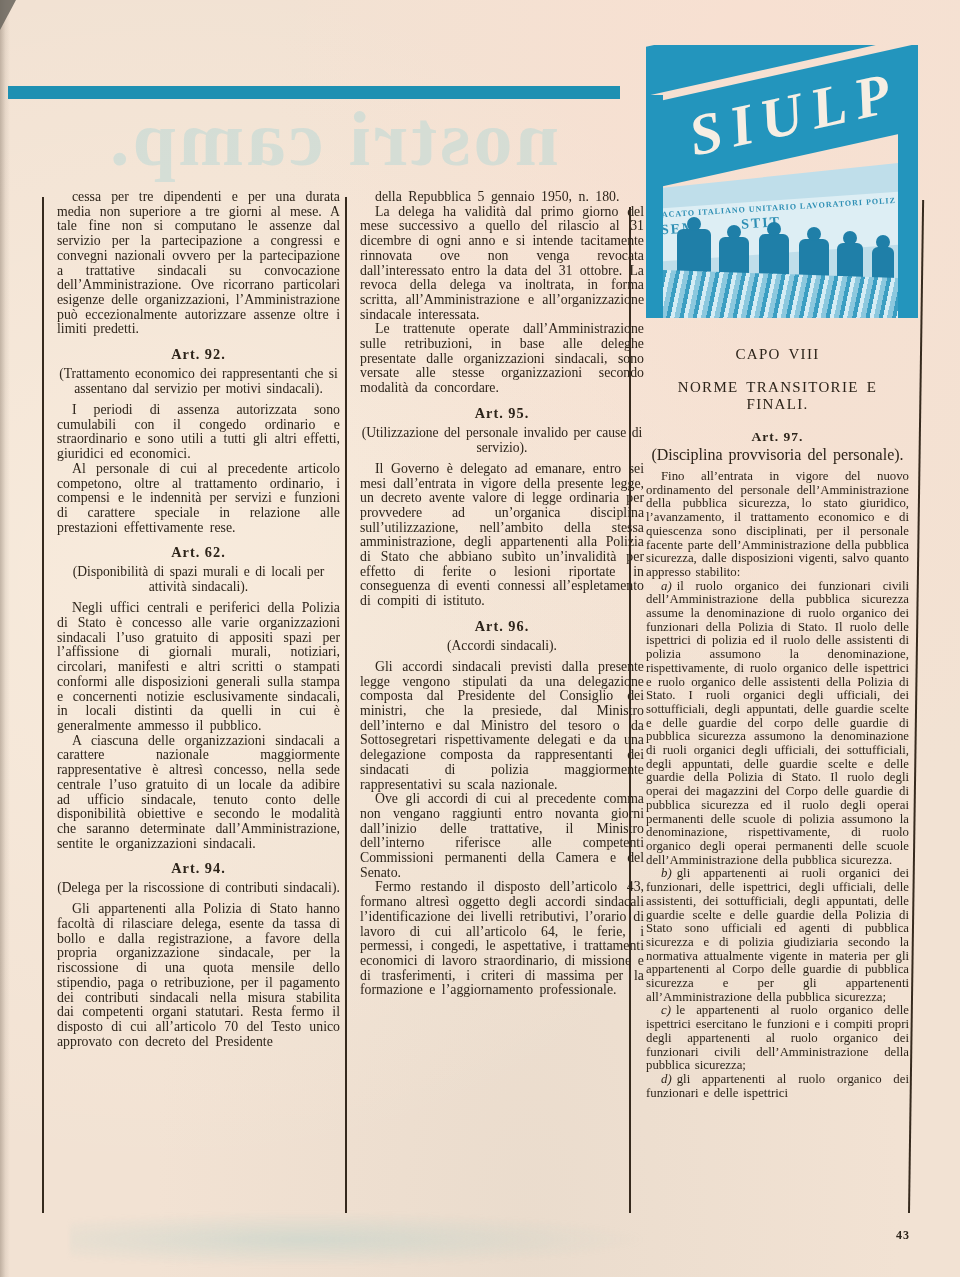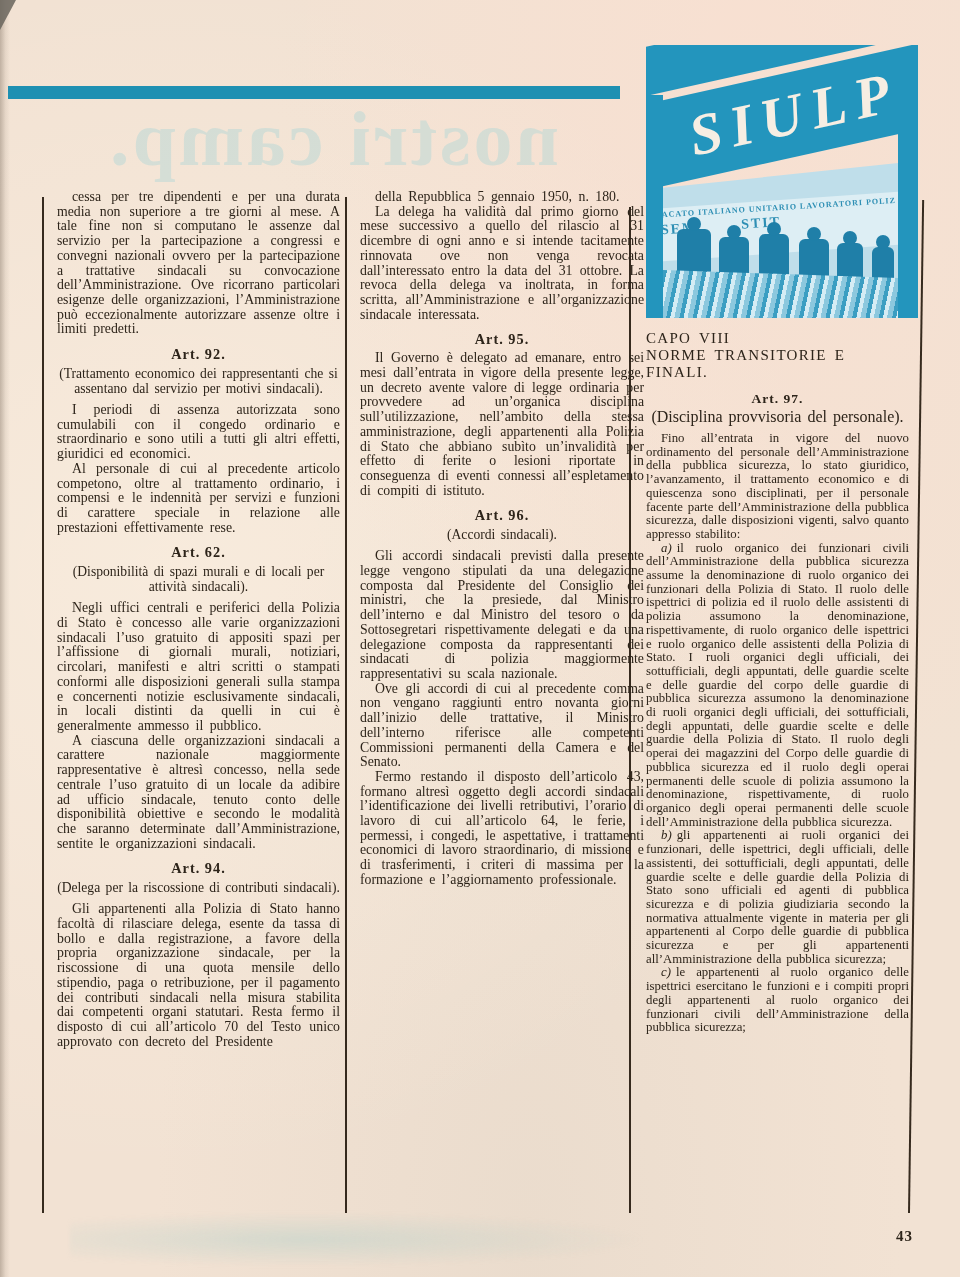--- a/index.html
+++ b/index.html
@@ -36,25 +36,25 @@
   .col1{left:57px;top:190px;width:283px;}
   .col2{left:360px;top:190px;width:284px;}
   .col3{left:646px;top:330px;width:263px;}
   .col1 p.body,.col2 p.body{font-size:13.8px;line-height:14.7px;word-spacing:3px;margin:0;text-indent:15px;}
   .col3 p.body{font-size:12.8px;line-height:13.7px;word-spacing:1.5px;margin:0;text-indent:15px;}
   p.cont{text-indent:0;}
   h3.art{font-size:14.3px;font-weight:bold;text-align:center;margin:9px 0 3px 0;letter-spacing:1px;}
   .col3 h3.art{font-size:13.5px;margin:10px 0 3px 0;}
   p.sub{text-align:center;font-size:13.6px;line-height:15px;margin:0 0 7px 0;word-spacing:2px;}
   .col3 p.sub{font-size:16px;line-height:14px;margin:0 0 8px 0;}
-  p.capo{text-align:left;font-size:15px;line-height:17px;letter-spacing:1.3px;margin:0;word-spacing:3px;}
+  p.capo{text-align:center;font-size:15px;line-height:17px;letter-spacing:1.3px;margin:16px;word-spacing:3px;}
   p.item{text-indent:22px;}
   .ltr{font-style:italic;margin-right:5px;}
   
-  .pagenum{position:absolute;left:896px;top:1228px;font-weight:bold;font-size:15px;letter-spacing:1px;}
+  .pagenum{position:absolute;left:896px;top:1228px;font-weight:bold;font-size:12px;letter-spacing:1px;}
   
   .graphic{position:absolute;left:646px;top:45px;width:272px;height:273px;overflow:hidden;}
   .g-frame-left{position:absolute;left:0;top:50px;width:17px;height:223px;background:#2395bd;}
   .g-frame-right{position:absolute;right:0;top:76px;width:20px;height:197px;background:#2395bd;}
   .g-strip-top{position:absolute;left:-24px;top:-30px;width:340px;height:48px;background:#2395bd;
       transform:rotate(-12.5deg);}
   .g-band{position:absolute;left:-16px;top:28px;width:320px;height:84px;background:#2395bd;
       transform:rotate(-12.5deg);display:flex;align-items:center;justify-content:center;}
   .g-band span{color:#f6eee3;font-weight:bold;font-style:italic;font-size:58px;letter-spacing:9px;
       font-family:"Liberation Serif",serif;line-height:1;padding-left:8px;}
@@ -131,35 +131,38 @@
     <p class="body">Negli uffici centrali e periferici della Polizia di Stato è concesso alle varie organizzazioni sindacali l’uso gratuito di appositi spazi per l’affissione di giornali murali, notiziari, circolari, manifesti e altri scritti o stampati conformi alle disposizioni generali sulla stampa e concernenti notizie esclusivamente sindacali, in locali distinti da quelli in cui è generalmente ammesso il pubblico.</p>
     <p class="body">A ciascuna delle organizzazioni sindacali a carattere nazionale maggiormente rappresentative è altresì concesso, nella sede centrale l’uso gratuito di un locale da adibire ad ufficio sindacale, tenuto conto delle disponibilità obiettive e secondo le modalità che saranno determinate dall’Amministrazione, sentite le organizzazioni sindacali.</p>
     <h3 class="art">Art. 94.</h3>
     <p class="sub">(Delega per la riscossione di contributi sindacali).</p>
     <p class="body">Gli appartenenti alla Polizia di Stato hanno facoltà di rilasciare delega, esente da tassa di bollo e dalla registrazione, a favore della propria organizzazione sindacale, per la riscossione di una quota mensile dello stipendio, paga o retribuzione, per il pagamento dei contributi sindacali nella misura stabilita dai competenti organi statutari. Resta fermo il disposto di cui all’articolo 70 del Testo unico approvato con decreto del Presidente</p>
   </div>
 
   <div class="col col2">
     <p class="body cont">della Repubblica 5 gennaio 1950, n. 180.</p>
     <p class="body">La delega ha validità dal primo giorno del mese successivo a quello del rilascio al 31 dicembre di ogni anno e si intende tacitamente rinnovata ove non venga revocata dall’interessato entro la data del 31 ottobre. La revoca della delega va inoltrata, in forma scritta, all’Amministrazione e all’organizzazione sindacale interessata.</p>
+    <p class="body">Le trattenute operate dall’Amministrazione sulle retribuzioni, in base alle deleghe presentate dalle organizzazioni sindacali, sono versate alle stesse organizzazioni secondo modalità da concordare.</p>
     <h3 class="art">Art. 95.</h3>
+    <p class="sub">(Utilizzazione del personale invalido per cause di servizio).</p>
     <p class="body">Il Governo è delegato ad emanare, entro sei mesi dall’entrata in vigore della presente legge, un decreto avente valore di legge ordinaria per provvedere ad un’organica disciplina sull’utilizzazione, nell’ambito della stessa amministrazione, degli appartenenti alla Polizia di Stato che abbiano subìto un’invalidità per effetto di ferite o lesioni riportate in conseguenza di eventi connessi all’espletamento di compiti di istituto.</p>
     <h3 class="art">Art. 96.</h3>
     <p class="sub">(Accordi sindacali).</p>
     <p class="body">Gli accordi sindacali previsti dalla presente legge vengono stipulati da una delegazione composta dal Presidente del Consiglio dei ministri, che la presiede, dal Ministro dell’interno e dal Ministro del tesoro o da Sottosegretari rispettivamente delegati e da una delegazione composta da rappresentanti dei sindacati di polizia maggiormente rappresentativi su scala nazionale.</p>
     <p class="body">Ove gli accordi di cui al precedente comma non vengano raggiunti entro novanta giorni dall’inizio delle trattative, il Ministro dell’interno riferisce alle competenti Commissioni permanenti della Camera e del Senato.</p>
     <p class="body">Fermo restando il disposto dell’articolo 43, formano altresì oggetto degli accordi sindacali l’identificazione dei livelli retributivi, l’orario di lavoro di cui all’articolo 64, le ferie, i permessi, i congedi, le aspettative, i trattamenti economici di lavoro straordinario, di missione e di trasferimenti, i criteri di massima per la formazione e l’aggiornamento professionale.</p>
   </div>
 
   <div class="col col3">
     <p class="capo">CAPO VIII</p>
     <p class="capo">NORME TRANSITORIE E FINALI.</p>
     <h3 class="art">Art. 97.</h3>
     <p class="sub">(Disciplina provvisoria del personale).</p>
     <p class="body">Fino all’entrata in vigore del nuovo ordinamento del personale dell’Amministrazione della pubblica sicurezza, lo stato giuridico, l’avanzamento, il trattamento economico e di quiescenza sono disciplinati, per il personale facente parte dell’Amministrazione della pubblica sicurezza, dalle disposizioni vigenti, salvo quanto appresso stabilito:</p>
     <p class="body item"><span class="ltr">a)</span><span>il ruolo organico dei funzionari civili dell’Amministrazione della pubblica sicurezza assume la denominazione di ruolo organico dei funzionari della Polizia di Stato. Il ruolo delle ispettrici di polizia ed il ruolo delle assistenti di polizia assumono la denominazione, rispettivamente, di ruolo organico delle ispettrici e ruolo organico delle assistenti della Polizia di Stato. I ruoli organici degli ufficiali, dei sottufficiali, degli appuntati, delle guardie scelte e delle guardie del corpo delle guardie di pubblica sicurezza assumono la denominazione di ruoli organici degli ufficiali, dei sottufficiali, degli appuntati, delle guardie scelte e delle guardie della Polizia di Stato. Il ruolo degli operai dei magazzini del Corpo delle guardie di pubblica sicurezza ed il ruolo degli operai permanenti delle scuole di polizia assumono la denominazione, rispettivamente, di ruolo organico degli operai permanenti delle scuole dell’Amministrazione della pubblica sicurezza.</span></p>
     <p class="body item"><span class="ltr">b)</span><span>gli appartenenti ai ruoli organici dei funzionari, delle ispettrici, degli ufficiali, delle assistenti, dei sottufficiali, degli appuntati, delle guardie scelte e delle guardie della Polizia di Stato sono ufficiali ed agenti di pubblica sicurezza e di polizia giudiziaria secondo la normativa attualmente vigente in materia per gli appartenenti al Corpo delle guardie di pubblica sicurezza e per gli appartenenti all’Amministrazione della pubblica sicurezza;</span></p>
     <p class="body item"><span class="ltr">c)</span><span>le appartenenti al ruolo organico delle ispettrici esercitano le funzioni e i compiti propri degli appartenenti al ruolo organico dei funzionari civili dell’Amministrazione della pubblica sicurezza;</span></p>
+    <p class="body item"><span class="ltr">d)</span><span>gli appartenenti al ruolo organico dei funzionari e delle ispettrici</span></p>
   </div>
 
   <div class="pagenum">43</div>
 
 </div>
 
 </body></html>

